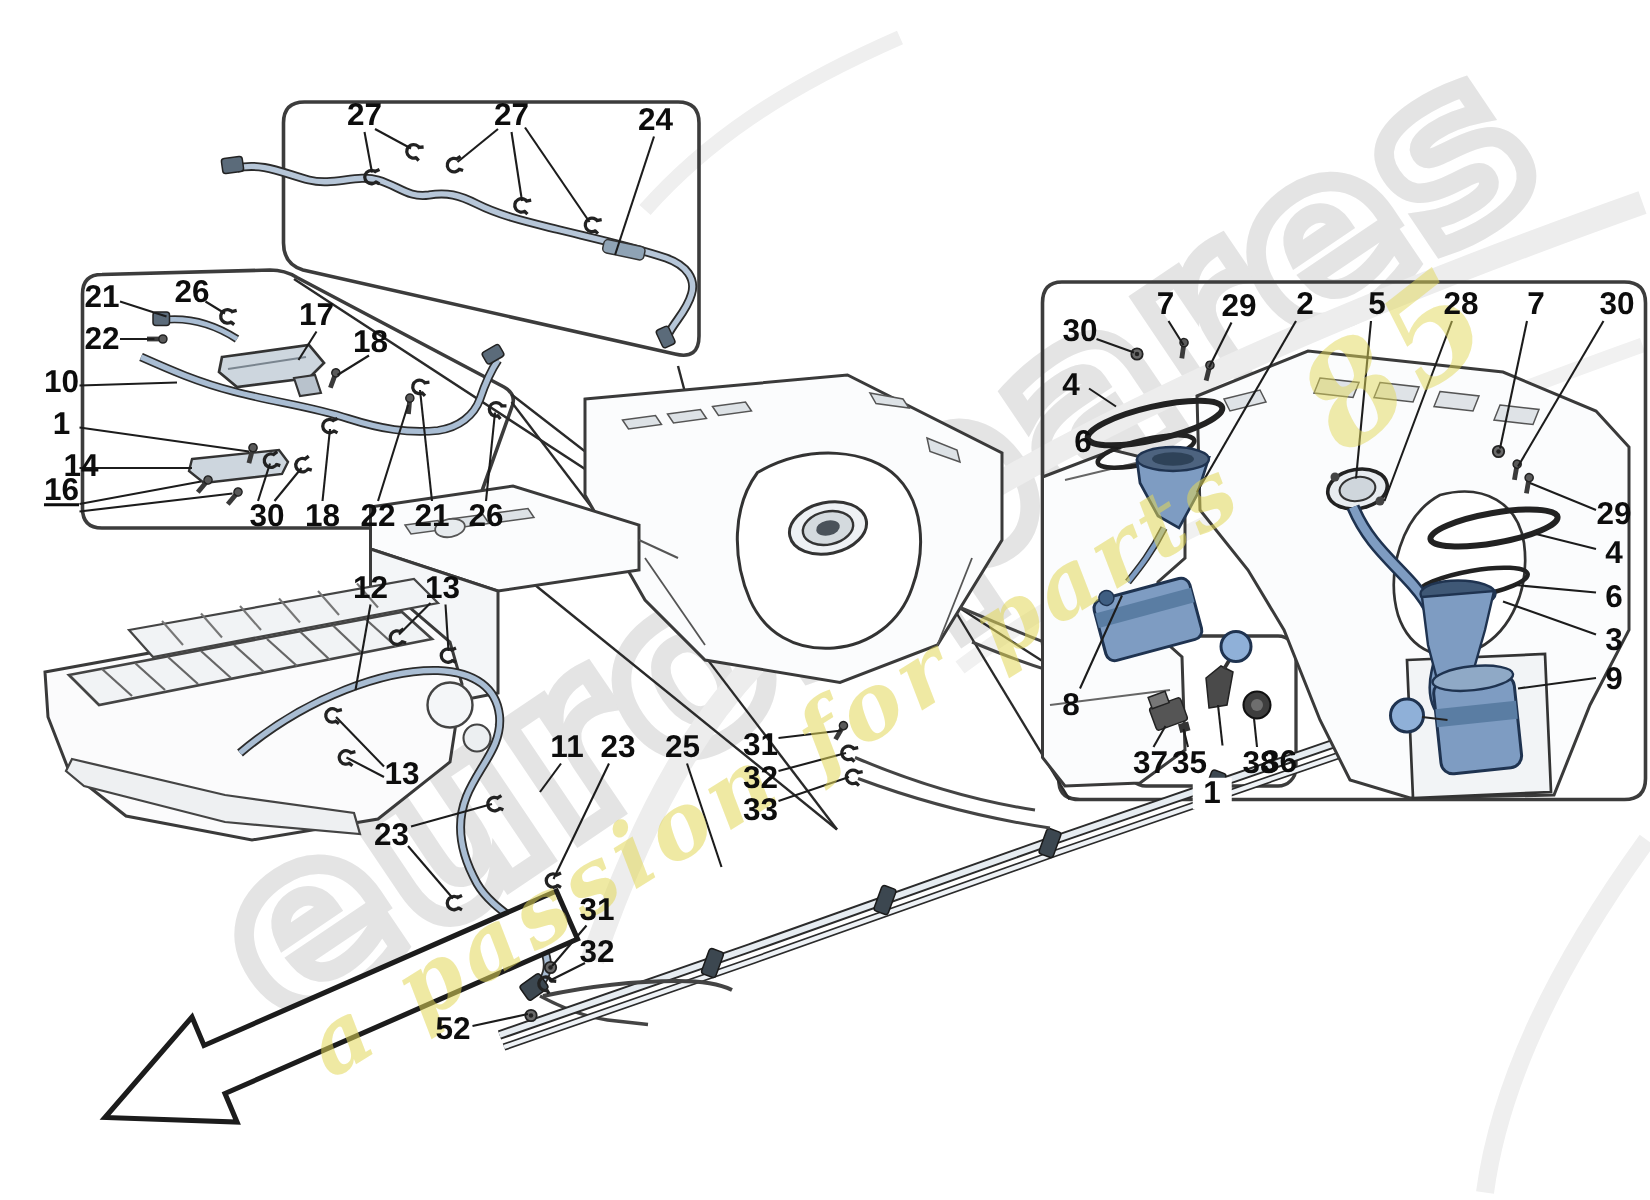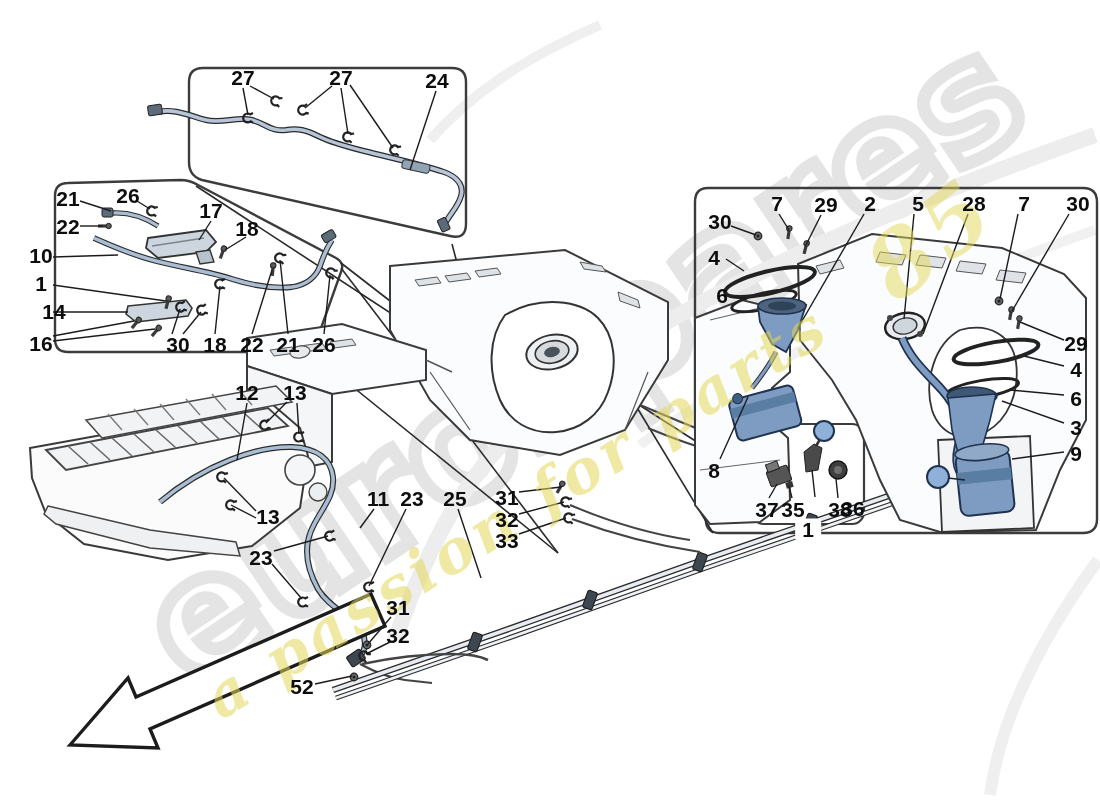--- a/index.html
+++ b/index.html
@@ -330,21 +330,21 @@
       <div class="plabel" style="left: 341px; top: 77px;">27</div>
       <div class="plabel" style="left: 437px; top: 80px;">24</div>
       <div class="plabel" style="left: 68px; top: 198px;">21</div>
       <div class="plabel" style="left: 128px; top: 195px;">26</div>
       <div class="plabel" style="left: 211px; top: 210px;">17</div>
       <div class="plabel" style="left: 247px; top: 228px;">18</div>
       <div class="plabel" style="left: 68px; top: 226px;">22</div>
       <div class="plabel" style="left: 41px; top: 255px;">10</div>
       <div class="plabel" style="left: 41px; top: 283px;">1</div>
       <div class="plabel" style="left: 41px; top: 311px; margin-left: 13px;">14</div>
-      <div class="plabel" style="left: 41px; top: 343px;">16</div>
+      <div class="plabel" style="left: 41px; top: 327px; text-decoration: underline;">16</div>
       <div class="plabel" style="left: 178px; top: 344px;">30</div>
       <div class="plabel" style="left: 215px; top: 344px;">18</div>
       <div class="plabel" style="left: 252px; top: 344px;">22</div>
       <div class="plabel" style="left: 288px; top: 344px;">21</div>
       <div class="plabel" style="left: 324px; top: 344px;">26</div>
       <div class="plabel" style="left: 247px; top: 392px;">12</div>
       <div class="plabel" style="left: 295px; top: 392px;">13</div>
       <div class="plabel" style="left: 268px; top: 516px;">13</div>
       <div class="plabel" style="left: 261px; top: 557px;">23</div>
       <div class="plabel" style="left: 378px; top: 498px;">11</div>

